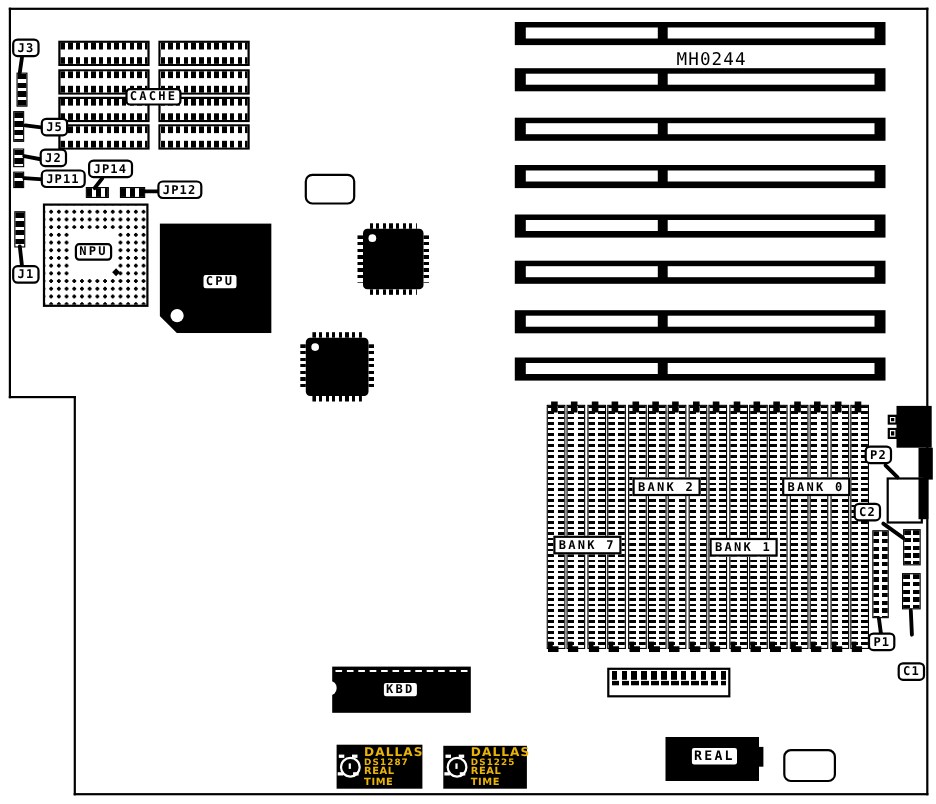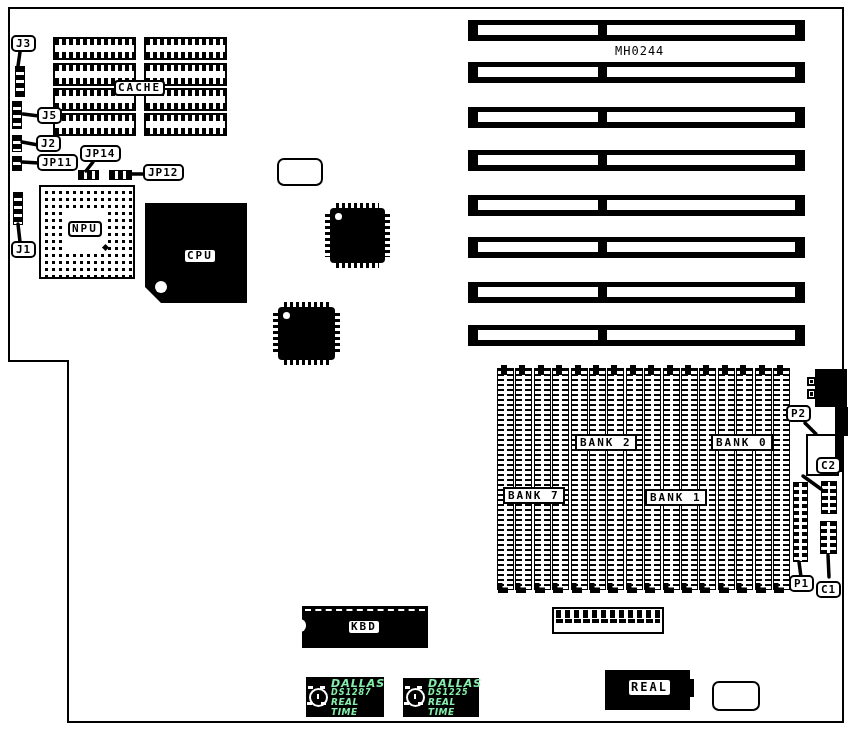--- a/index.html
+++ b/index.html
@@ -61,35 +61,35 @@
                    repeating-linear-gradient(180deg,#000 0 4px,#fff 4px 7px);}
   
   .blk{position:absolute;background:#000;z-index:2;}
   
   .tab{position:absolute;background:#000;z-index:2;box-shadow:inset 0 0 0 2px #000,inset 0 0 0 3px #fff;}
   
   .kbd{position:absolute;background:#000;z-index:2;}
   .kbd::before{content:"";position:absolute;top:3px;left:3px;right:3px;border-top:2px dashed #fff;}
   .kbd .notch{position:absolute;left:-2px;top:13px;width:6px;height:13px;background:#fff;border-radius:0 6px 6px 0;}
   
-  .rtc{position:absolute;background:#000;z-index:2;color:#86efac;display:flex;align-items:center;padding:2px 3px;box-sizing:border-box;font-style:italic;}
+  .rtc{position:absolute;background:#000;z-index:2;color:#eab308;display:flex;align-items:center;padding:2px 3px;box-sizing:border-box;}
   .clock{width:15px;height:15px;border:2px solid #fff;border-radius:50%;position:relative;flex:none;margin-right:3px;background:#000;}
   .clock::before{content:"";position:absolute;top:4px;left:6px;width:2px;height:5px;background:#fff;}
   .clock::after{content:"";position:absolute;top:-4px;left:-3px;width:5px;height:3px;background:#fff;
         box-shadow:12px 0 0 #fff, -1px 16px 0 #fff, 13px 16px 0 #fff;}
   .rtc .txt{display:flex;flex-direction:column;font-family:"DejaVu Sans",sans-serif;font-weight:bold;}
   .rtc .l1{font-size:11px;line-height:11px;letter-spacing:1px;}
   .rtc .l2{font-size:8px;line-height:8px;letter-spacing:1px;}
   .rtc .l3{font-size:9px;line-height:10px;letter-spacing:0.5px;}
   
   .pwr{position:absolute;border:2px solid #000;background:#fff;z-index:2;box-sizing:border-box;}
   .pwr .r1{height:8px;margin:1px 2px 0 2px;background:repeating-linear-gradient(90deg,#000 0 5px,#fff 5px 9px);}
   .pwr .r2{height:4px;margin:1px 2px;background:repeating-linear-gradient(90deg,#000 0 7px,#fff 7px 9px);}
   
-  .ptext{position:absolute;font-size:12px;letter-spacing:1px;z-index:3;}
+  .ptext{position:absolute;font-size:16px;letter-spacing:1px;z-index:3;}
   svg.tails{position:absolute;left:0;top:0;z-index:5;}
 </style>
 </head>
 <body>
 
 <div id="canvas">
 
   <div class="bline" style="left:8px;top:7px;width:836px;height:2px;"></div>
   <div class="bline" style="left:8px;top:7px;width:2px;height:355px;"></div>
   <div class="bline" style="left:8px;top:360px;width:61px;height:2px;"></div>
@@ -170,23 +170,23 @@
   </svg>
 
   <div class="callout" style="left:11px;top:35px;">J3</div>
   <div class="callout" style="left:37px;top:107px;">J5</div>
   <div class="callout" style="left:36px;top:135px;">J2</div>
   <div class="callout" style="left:37px;top:154px;">JP11</div>
   <div class="callout" style="left:80px;top:145px;">JP14</div>
   <div class="callout" style="left:143px;top:164px;">JP12</div>
   <div class="callout" style="left:11px;top:241px;">J1</div>
   <div class="callout" style="left:786px;top:405px;">P2</div>
-  <div class="callout" style="left:816px;top:457px;">C2</div>
+  <div class="callout" style="left:776px;top:457px;">C2</div>
   <div class="callout" style="left:789px;top:575px;">P1</div>
-  <div class="callout" style="left:816px;top:581px;">C1</div>
+  <div class="callout" style="left:816px;top:602px;">C1</div>
 
   <div class="pga" style="left:39px;top:185px;width:92px;height:90px;">
     <div class="well" style="left:22px;top:21px;width:44px;height:44px;"></div>
     <div class="pin1" style="left:62px;top:58px;"></div>
   </div>
   <div class="namebox" style="left:68px;top:221px;">NPU</div>
 
   <div class="cpu" style="left:145px;top:203px;width:102px;height:100px;"></div>
   <div class="namebox" style="left:183px;top:248px;">CPU</div>
 

